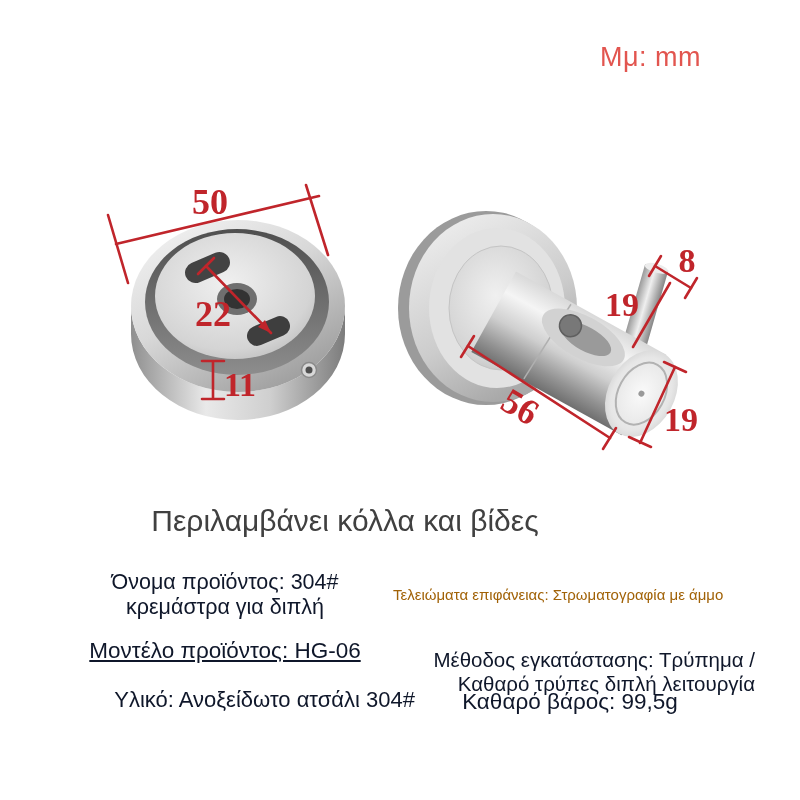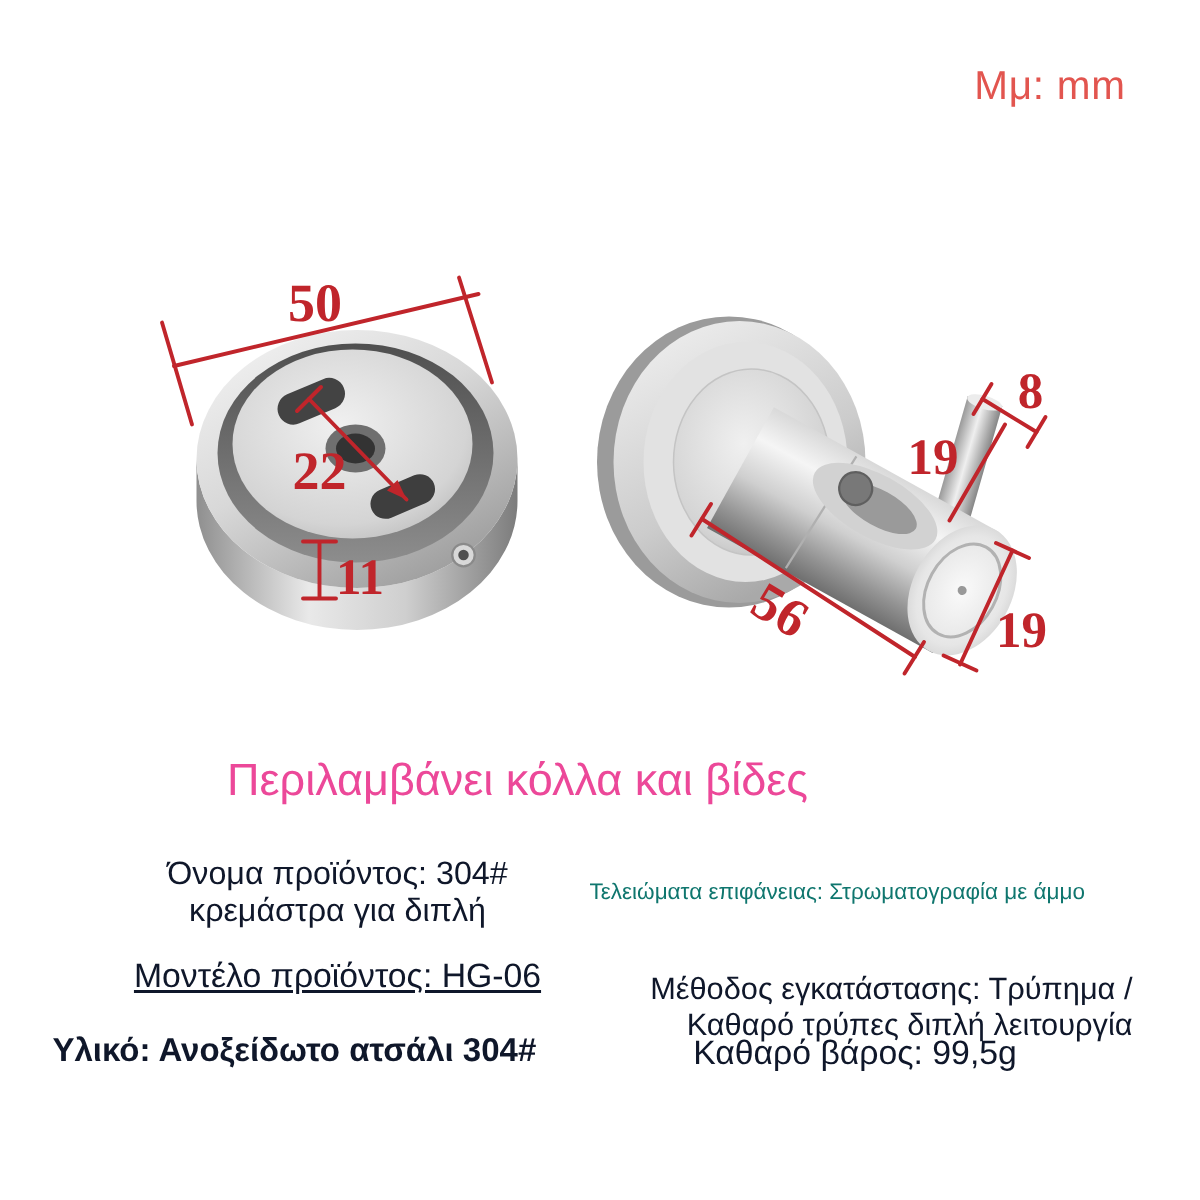--- a/index.html
+++ b/index.html
@@ -7,53 +7,53 @@
     position: relative;
     width: 800px;
     height: 800px;
     background: #ffffff;
     font-family: "Liberation Sans", sans-serif;
     overflow: hidden;
   }
   .unit-note {
     position: absolute;
     top: 42px; left: 600px; width: 200px;
-    text-align: center;
+    text-align: left;
     font-size: 27px;
     color: #e2554f;
     letter-spacing: 0.5px;
   }
   .diagram-svg {
     position: absolute;
     top: 0; left: 0;
     width: 800px; height: 480px;
   }
   .tagline {
     position: absolute;
     top: 504px; left: 60px; width: 570px;
     text-align: center;
     font-size: 30px;
-    color: #ec4899;
+    color: #404040;
   }
   .spec { position: absolute; color: #0f172a; }
   .spec-product-name {
     top: 570px; left: 60px; width: 330px;
     text-align: center; font-size: 21.5px; line-height: 25px;
   }
   .spec-model {
     top: 638px; left: 60px; width: 330px;
     text-align: center; font-size: 22.5px; text-decoration: underline;
   }
   .spec-material {
     top: 687px; left: 35px; width: 380px;
-    text-align: left; font-size: 22px; font-weight: bold;
+    text-align: right; font-size: 22px;
   }
   .spec-surface {
     top: 586px; left: 393px; width: 390px;
-    text-align: left; font-size: 15px; color: #0f766e;
+    text-align: left; font-size: 15px; color: #a16207;
   }
   .spec-install {
     top: 648px; left: 400px; width: 355px;
     text-align: right; font-size: 20.5px; line-height: 24px;
   }
   .spec-weight {
     top: 689px; left: 395px; width: 350px;
     text-align: center; font-size: 22.5px;
   }
   .dim-label {

